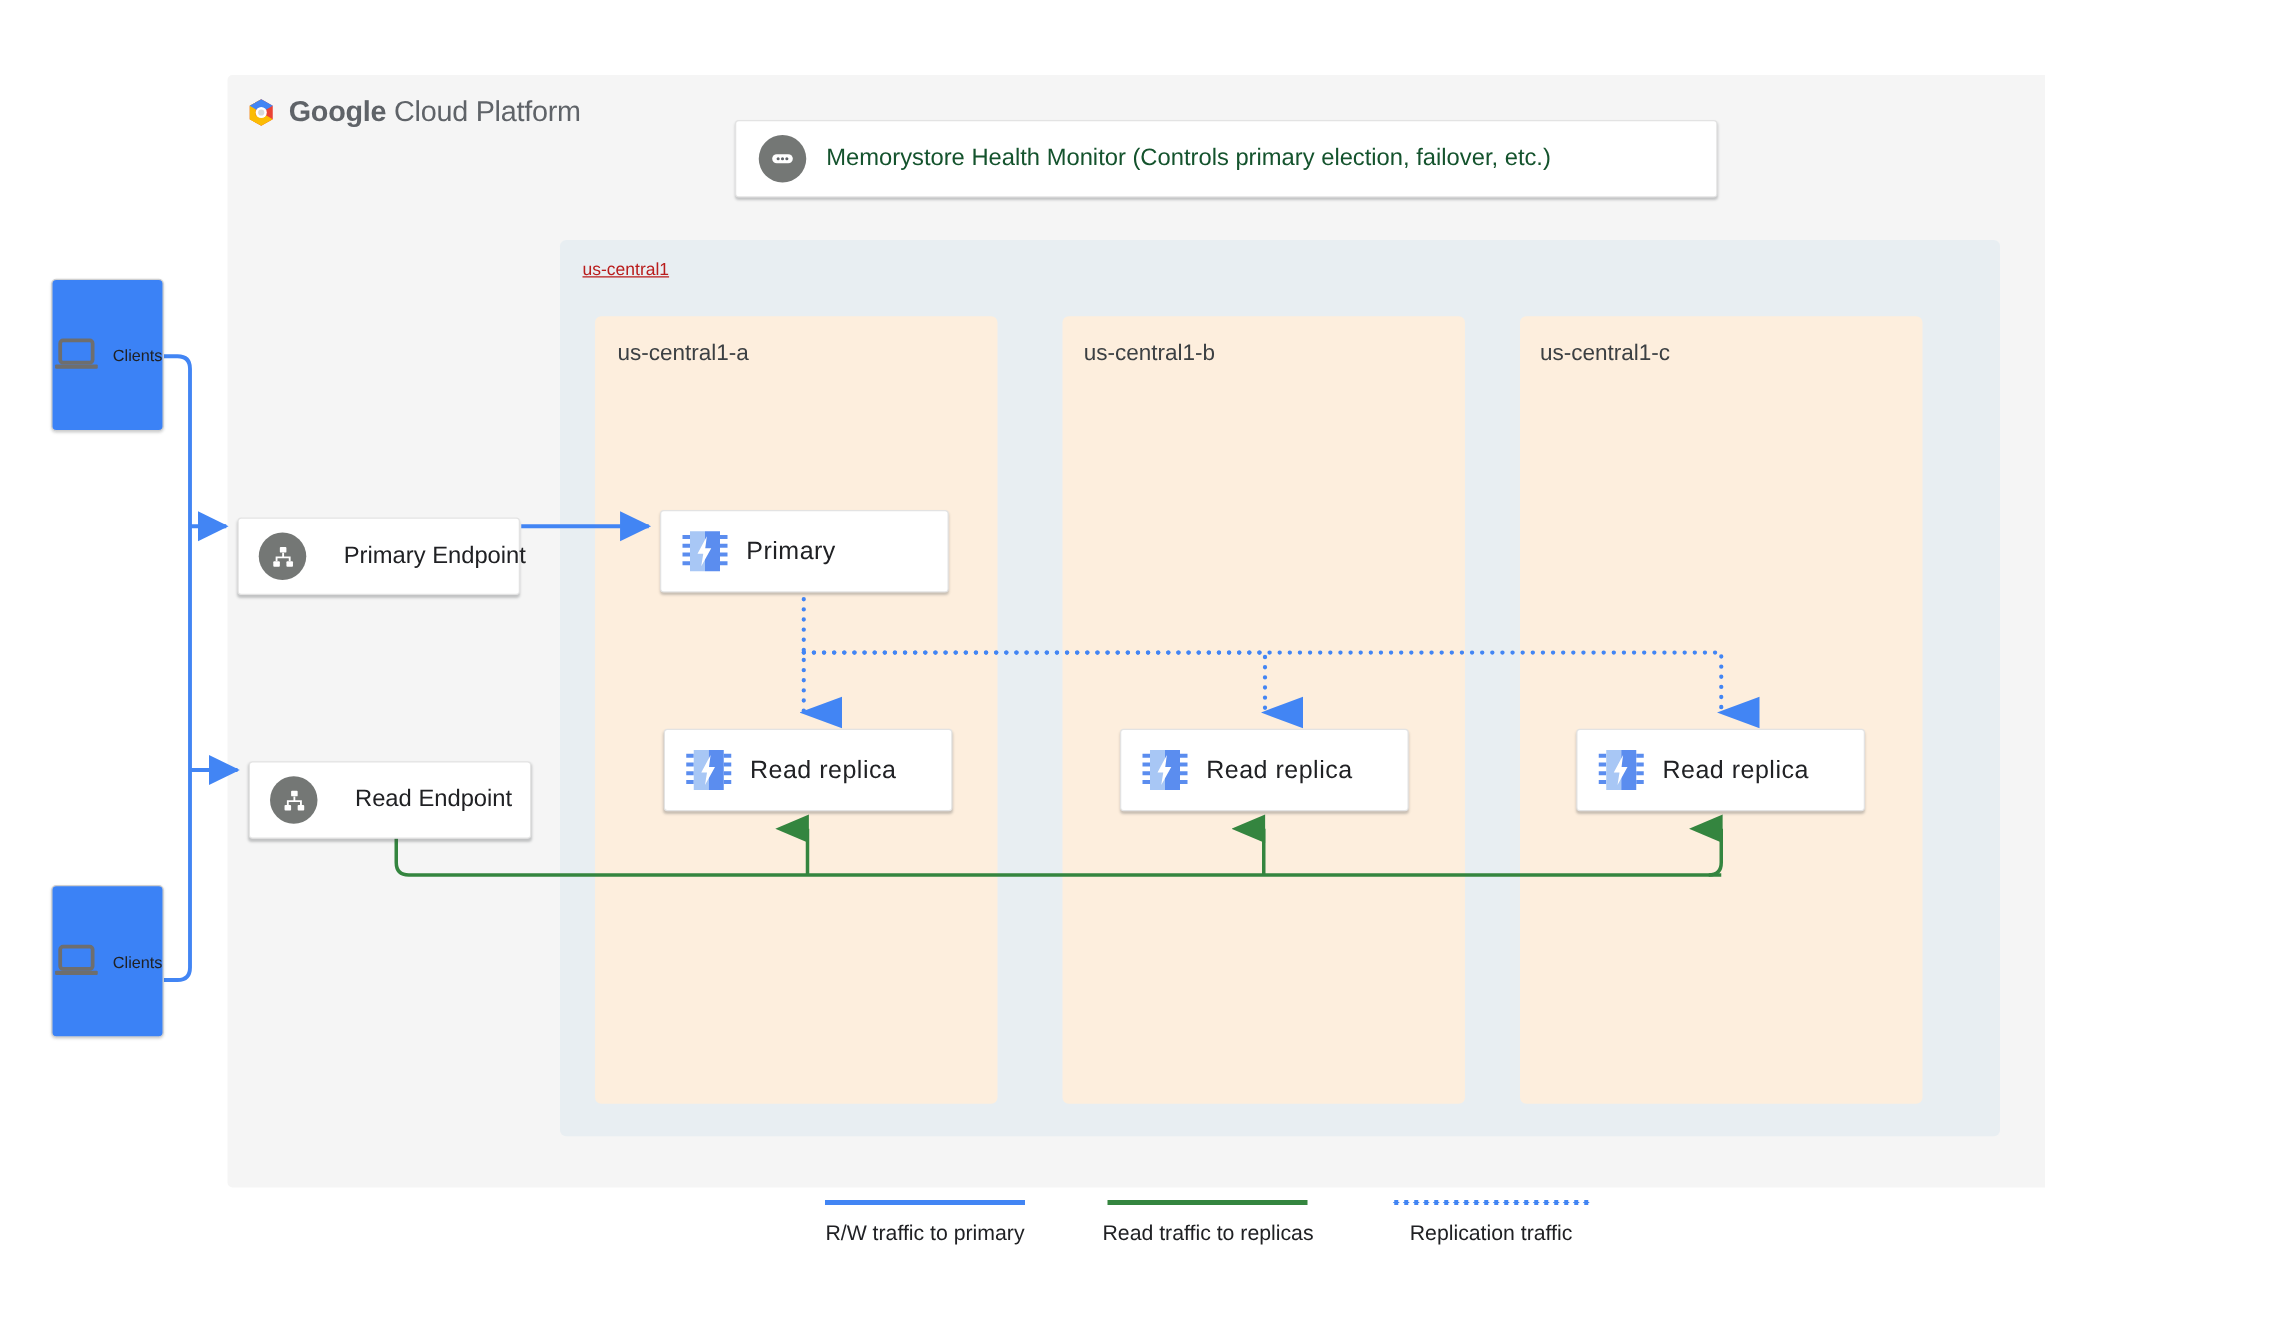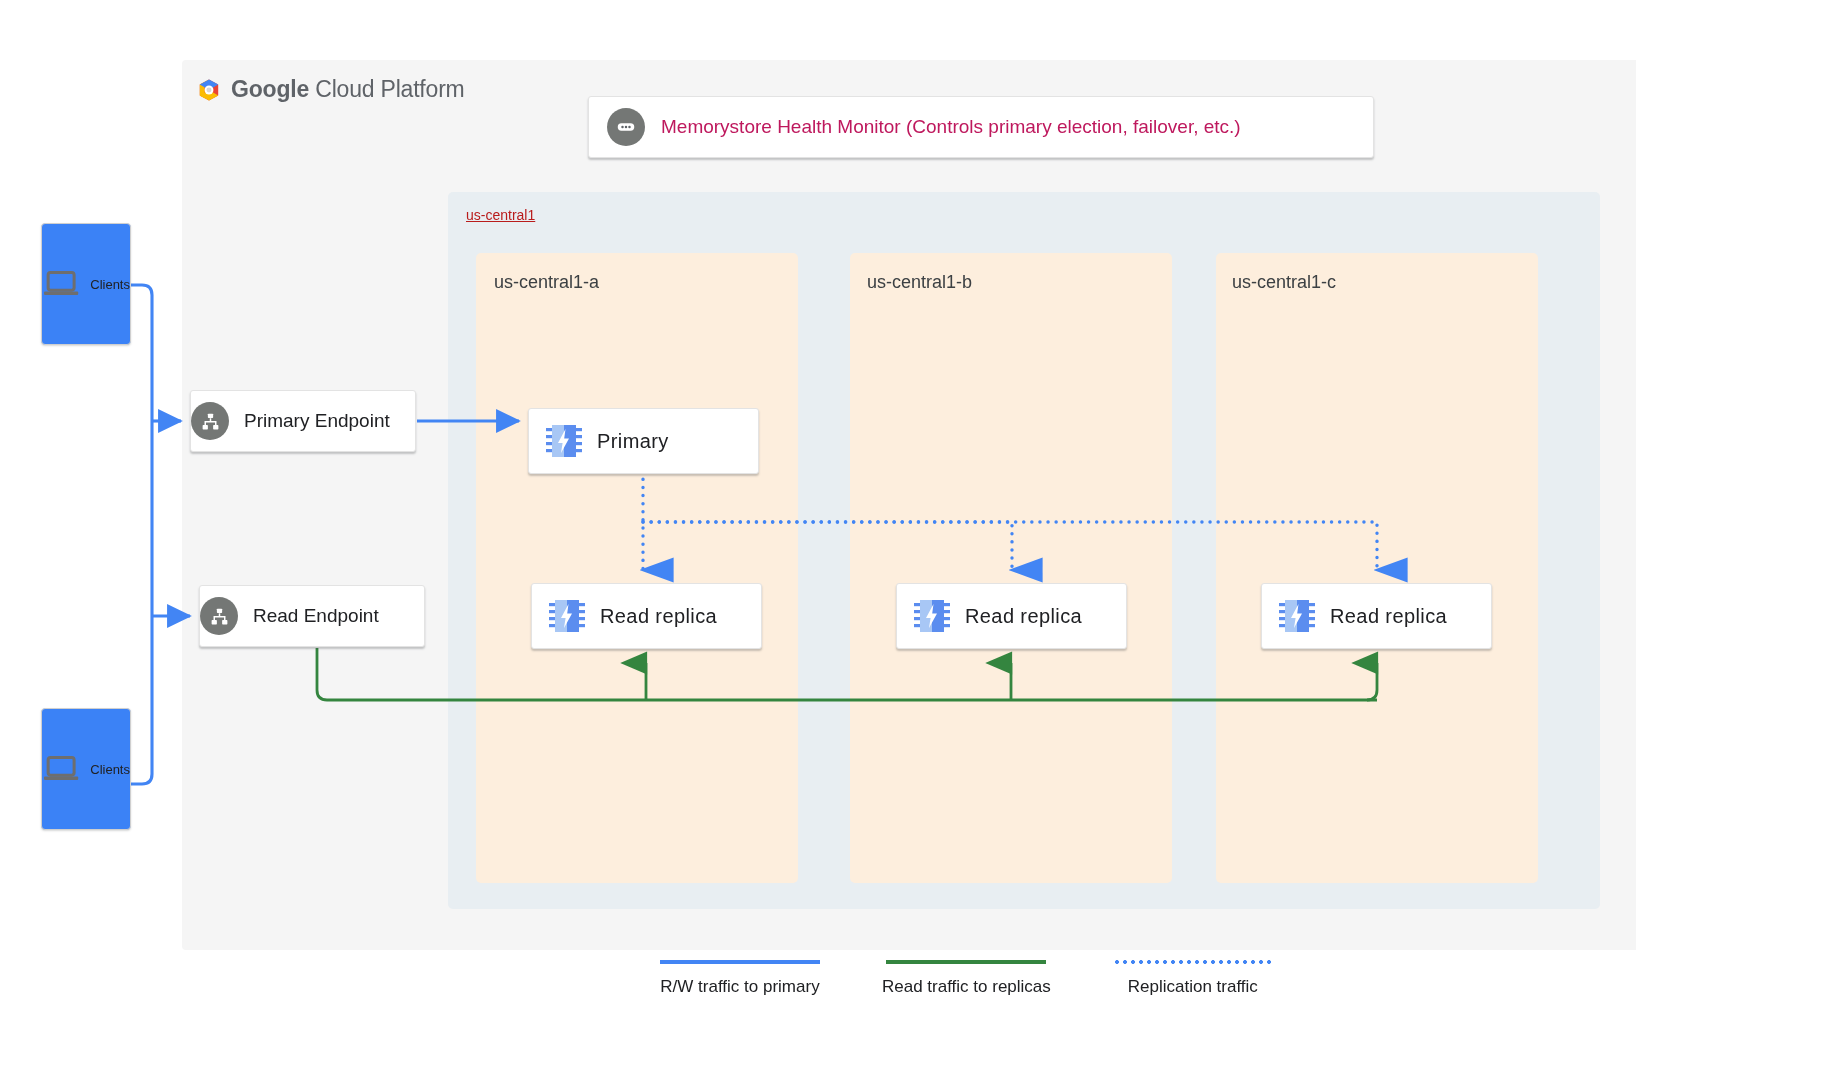--- a/index.html
+++ b/index.html
@@ -101,29 +101,30 @@
   .monitor-card {
     left: 588px;
     top: 96px;
     width: 786px;
     height: 62px;
     padding-left: 18px;
     gap: 16px;
   }
   .monitor-text {
     font-size: 19px;
-    color: #be185d;
+    color: #14532d;
     white-space: nowrap;
   }
 
   .endpoint-card {
     width: 226px;
     height: 62px;
-    padding-left: 0;
-    gap: 15px;
+    padding-left: 16px;
+    gap: 30px;
+    margin-top: 24px;
   }
   .primary-endpoint { left: 190px; top: 390px; }
   .read-endpoint    { left: 199px; top: 585px; }
   .endpoint-text {
     font-size: 19px;
     color: #202124;
     white-space: nowrap;
   }
 
   .node-card {

